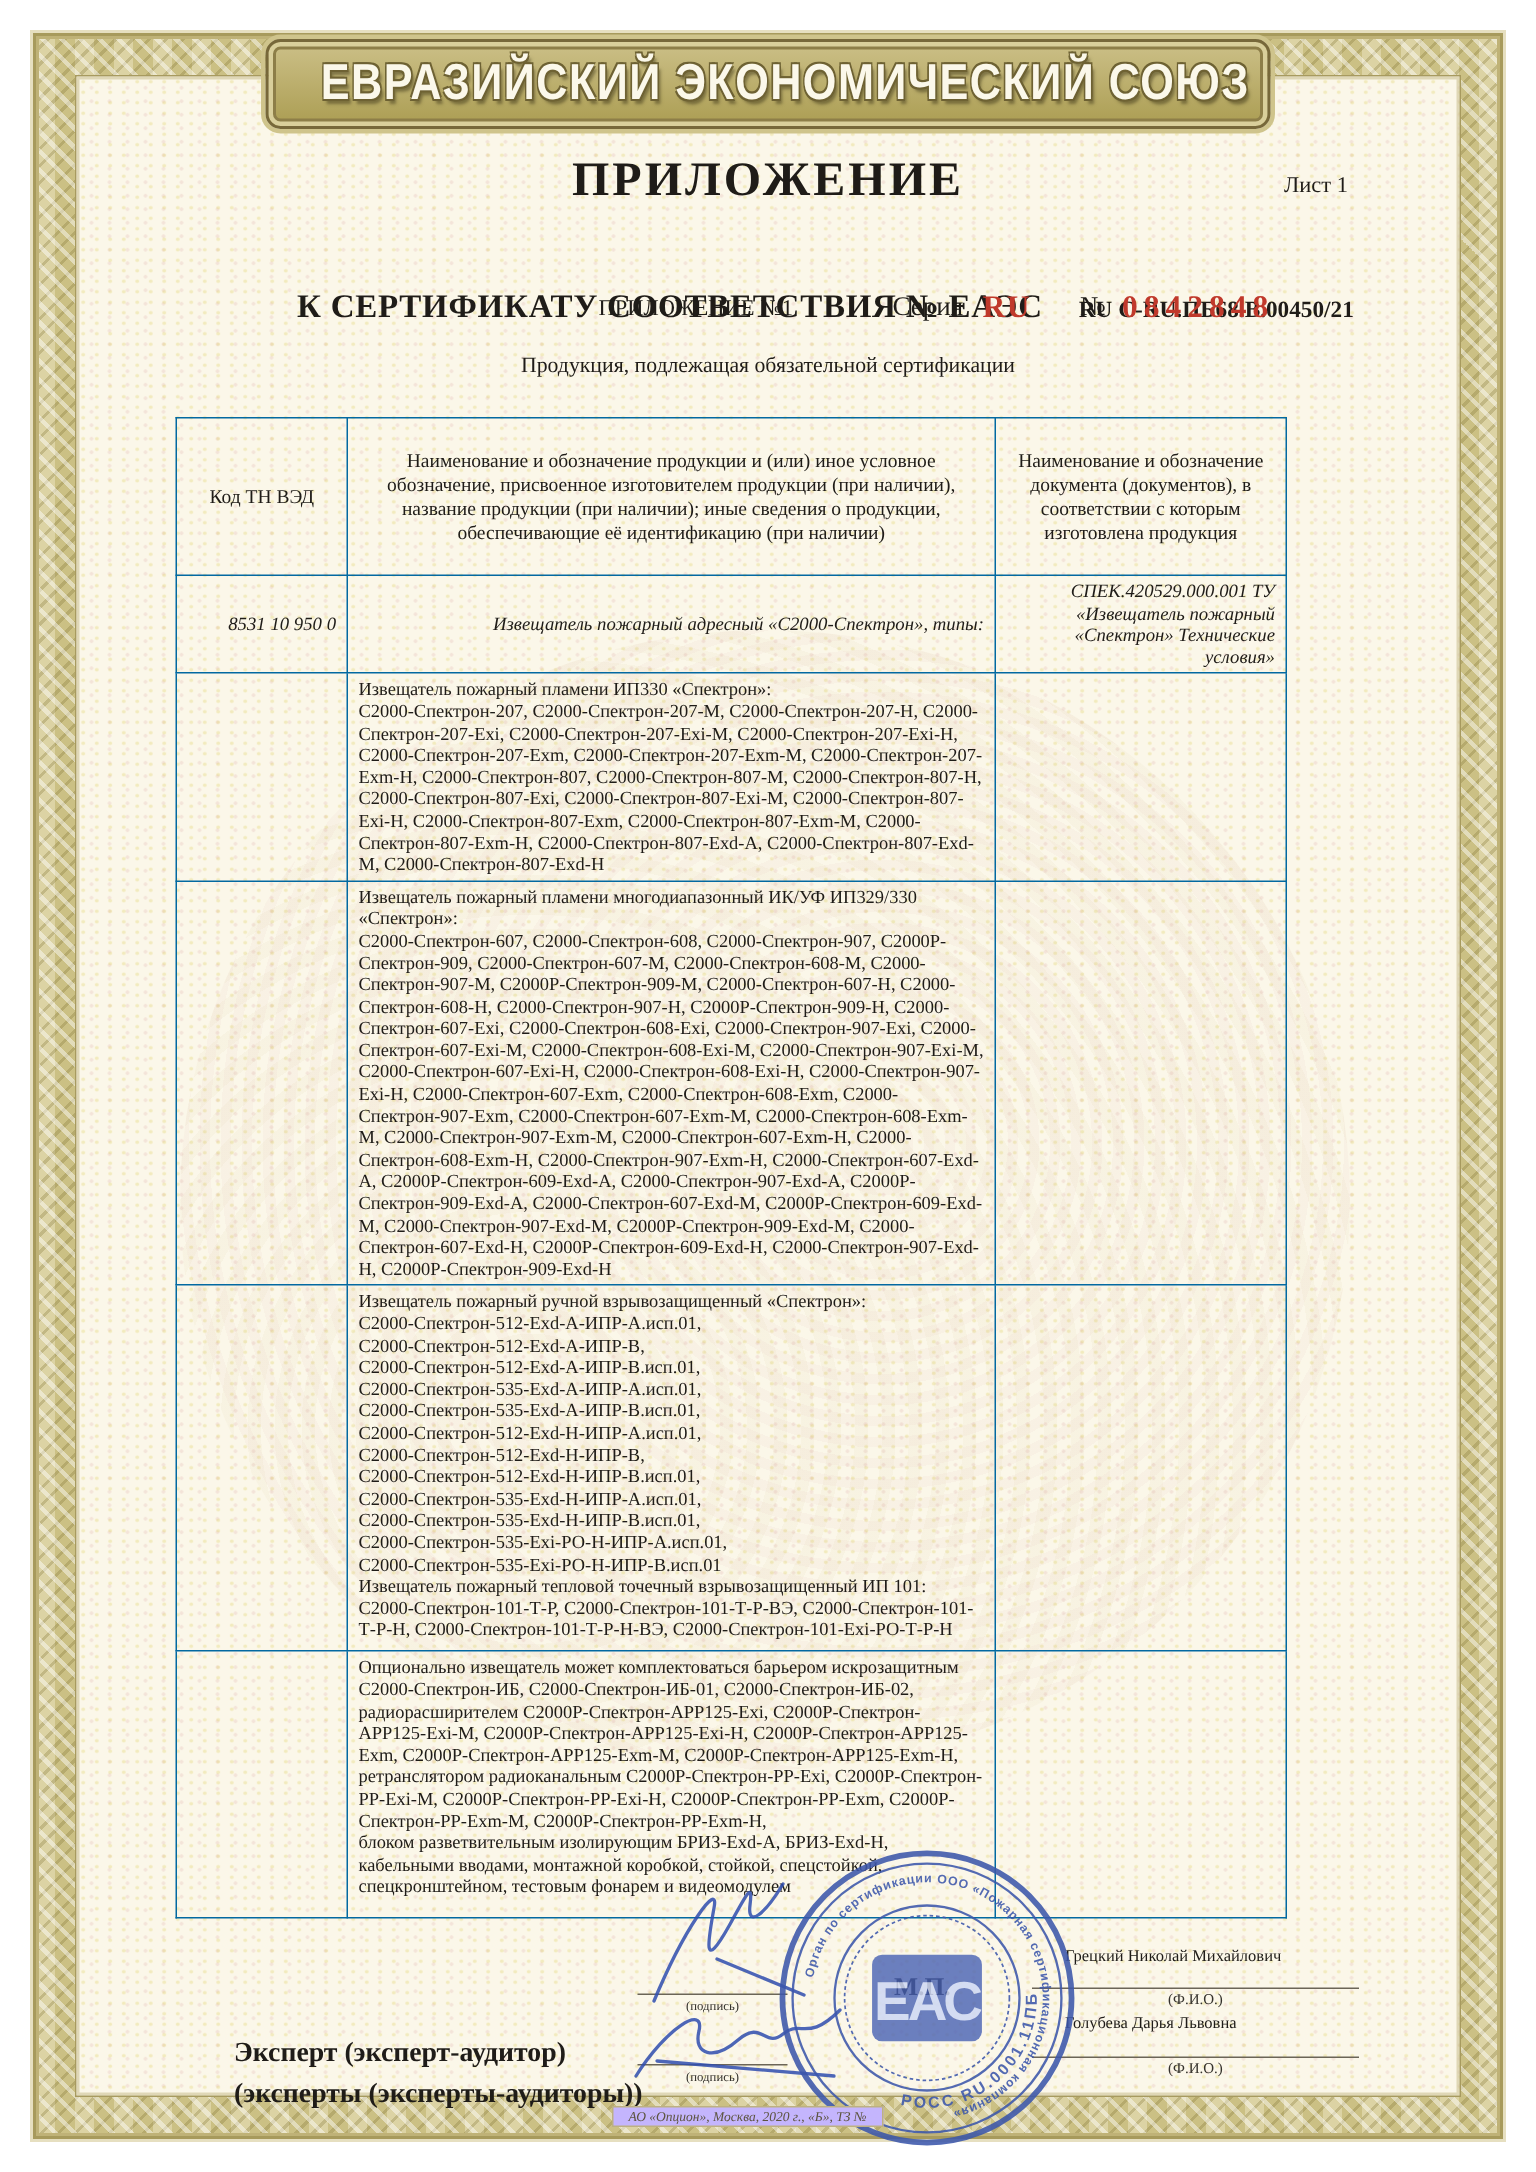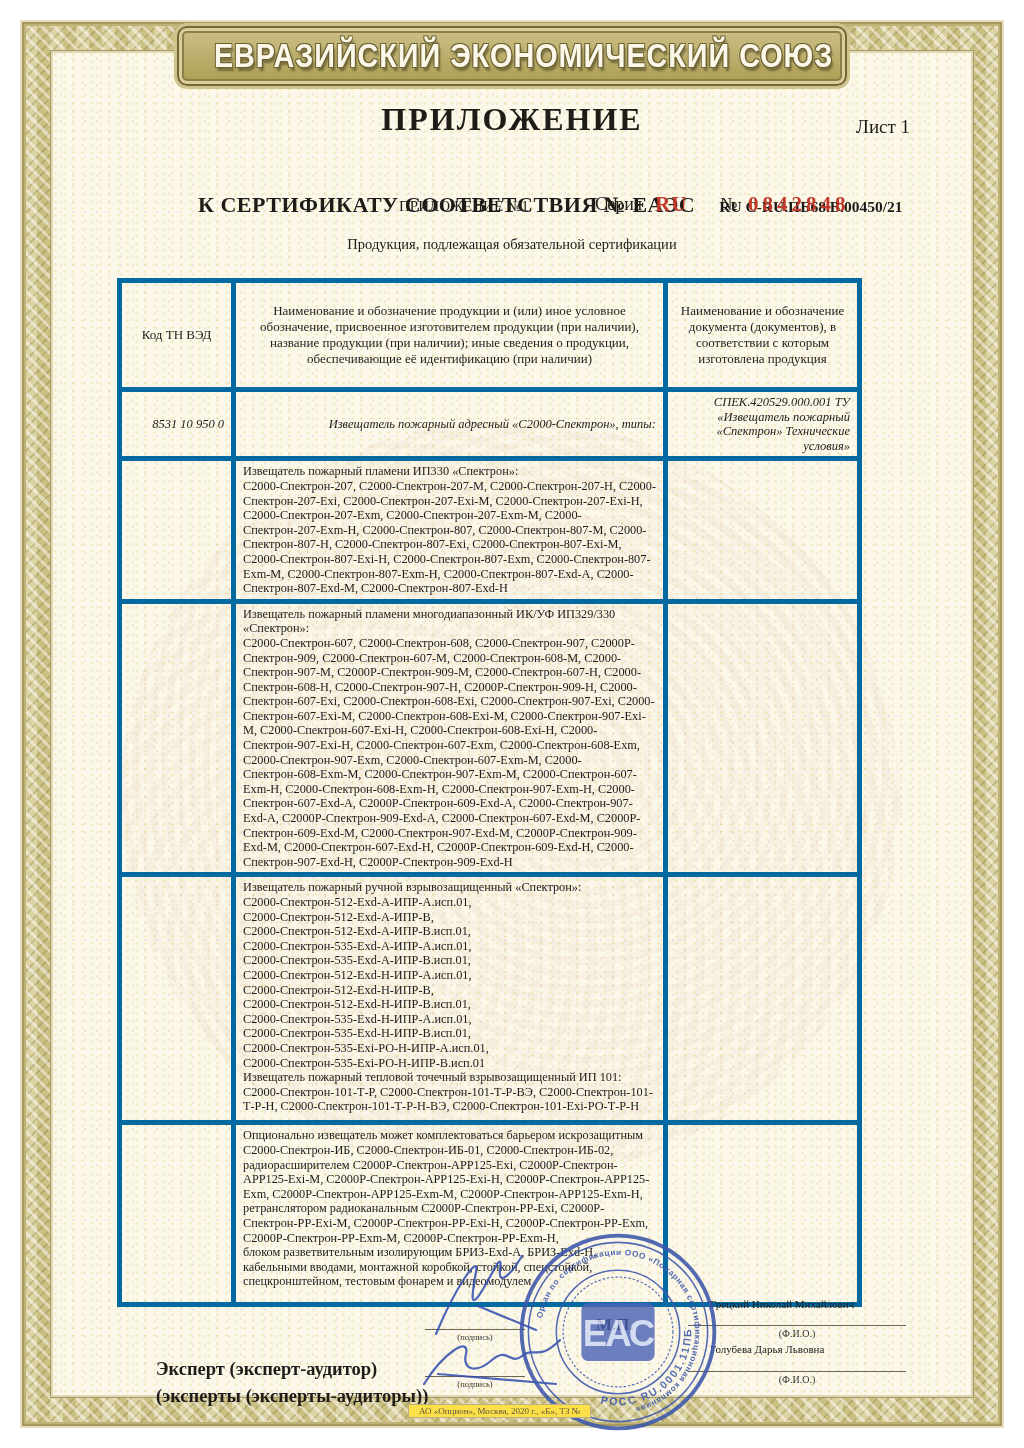--- a/index.html
+++ b/index.html
@@ -45,38 +45,38 @@
   }
   .banner-text{
     font-family:"Liberation Sans", sans-serif;font-weight:bold;font-size:30px;
     letter-spacing:1px;color:#fbf8ea;transform:scale(.96,1.12);white-space:nowrap;
     text-shadow:1px 1px 0 #6e6233,-1px -1px 0 #6e6233,1px -1px 0 #6e6233,-1px 1px 0 #6e6233,2px 3px 2px rgba(70,62,30,.55);
   }
   .doc-title{
     position:absolute;top:101px;left:0;width:1024px;text-align:center;
     font-size:32px;font-weight:bold;letter-spacing:2px;
   }
-  .sheet{position:absolute;top:116px;left:856px;font-size:19px;}
+  .sheet{position:absolute;top:116px;left:856px;font-size:15px;}
   .subtitle-row{position:absolute;top:158px;left:198px;width:710px;display:flex;align-items:baseline;}
   .subtitle{font-size:22px;font-weight:bold;letter-spacing:.5px;white-space:nowrap;}
   .cert-no{font-size:15.5px;font-weight:bold;margin-left:24px;white-space:nowrap;margin-top:40px;}
   .appendix-row{position:absolute;top:192px;left:0;width:1024px;height:30px;}
   .appendix-no{position:absolute;left:399px;top:6px;font-size:15px;}
   .series-label{position:absolute;left:595px;top:2px;font-size:18px;}
   .series-value{position:absolute;left:655px;top:0;font-size:21px;font-weight:bold;color:#c0392b;letter-spacing:1px;}
   .blank-no-label{position:absolute;left:720px;top:2px;font-size:18px;}
   .blank-no{position:absolute;left:748px;top:0;font-size:21px;font-weight:bold;color:#c0392b;letter-spacing:4px;}
   .products-heading{position:absolute;top:236px;left:0;width:1024px;text-align:center;font-size:14.5px;}
   
   table.cert{
     position:absolute;top:278px;left:117px;width:740px;
     border-collapse:collapse;table-layout:fixed;
   }
   table.cert td{
-    border:5px solid #0369a1;vertical-align:top;
+    border:1px solid #0369a1;vertical-align:top;
     font-size:12.3px;line-height:14.6px;padding:3px 7px;
   }
   tr.hdr td{vertical-align:middle;text-align:center;font-size:13px;line-height:16px;padding:4px 6px;height:96px;}
   tr.r1 td{vertical-align:middle;text-align:right;height:54px;font-size:12.5px;font-style:italic;}
   td.c-prod{white-space:pre-line;}
   tr.r2 td{height:126px;}
   tr.r3 td{height:253px;}
   tr.r4 td{height:237px;}
   tr.r5 td{height:171px;}
   
@@ -93,21 +93,21 @@
   .n2{left:688px;top:1343px;}
   .fio-line{position:absolute;border-bottom:1px solid #6b6557;width:218px;left:688px;}
   .fl1{top:1325px;}
   .fl2{top:1371px;}
   .fio-caption{position:absolute;font-size:10px;width:218px;left:688px;text-align:center;color:#35322c;}
   .fc1{top:1328px;}
   .fc2{top:1374px;}
   .mp{position:absolute;left:596px;top:1315px;font-size:17px;font-weight:bold;color:#14120f;}
   .footer-strip{
     position:absolute;left:408px;top:1404px;padding:1px 10px;
-    background:#fde047;border:1px solid #bdb183;font-size:9px;color:#5c5440;white-space:nowrap;
+    background:#c4b5fd;border:1px solid #bdb183;font-size:9px;color:#5c5440;white-space:nowrap;font-style:italic;
   }
   .stamp{position:absolute;left:512px;top:1226px;opacity:.88;}
   .autograph{position:absolute;pointer-events:none;}
   .ag1{left:418px;top:1246px;}
   .ag2{left:418px;top:1326px;}
 </style>
 </head>
 <body>
 
 <div class="page">

